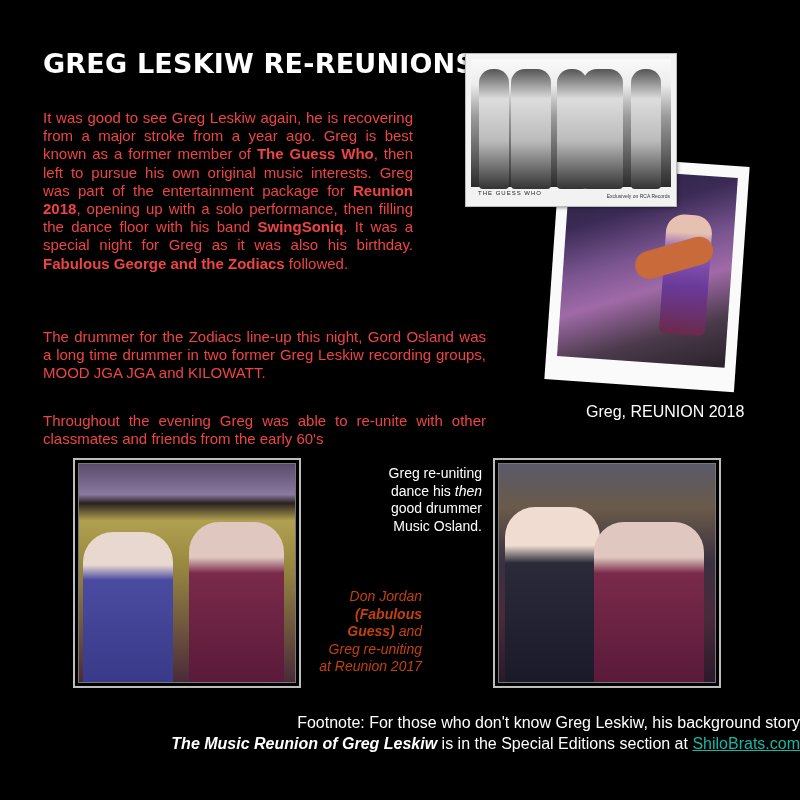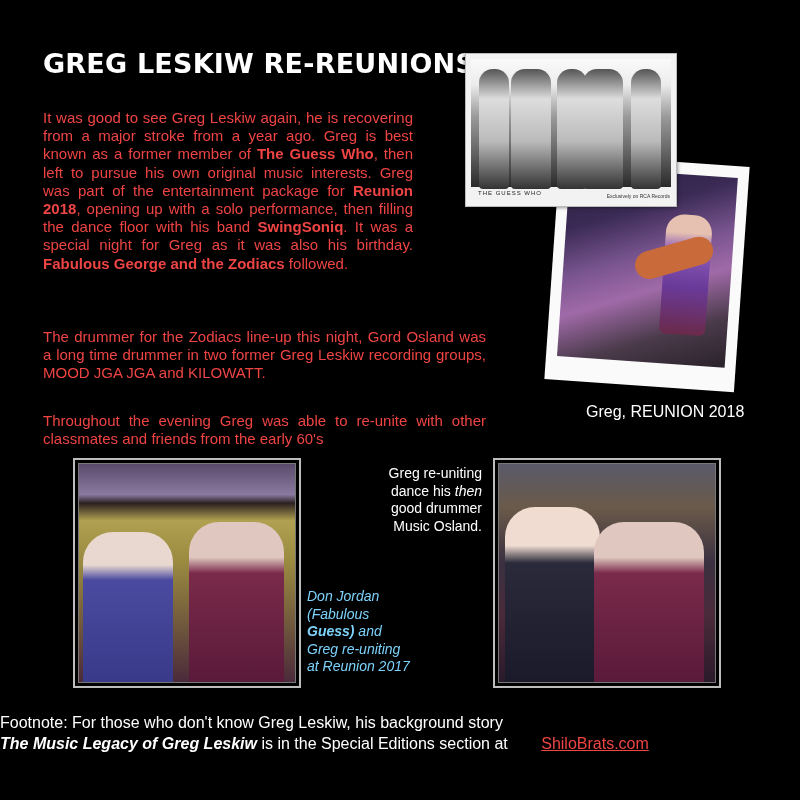--- a/index.html
+++ b/index.html
@@ -35,27 +35,27 @@
   .f1 { left:73px; top:458px; width:218px; height:220px; }
   .f1 .inner { background:linear-gradient(180deg,#5a4a6a 0%,#8a7aa0 14%,#2a2020 18%,#b0a050 26%,#9a8a40 45%,#4a2a3a 100%); }
   .f2 { left:493px; top:458px; width:218px; height:220px; }
   .f2 .inner { background:linear-gradient(180deg,#5a5a6a 0%,#6a5a4a 20%,#3a3040 45%,#4a2a3a 70%,#2a1a2a 100%); }
   .person-blue { position:absolute; width:90px; height:150px; bottom:0; border-radius:30px 30px 0 0;
       background:linear-gradient(180deg,#e8d8d0 0%,#e8d8d0 22%,#4a4aa0 32%,#3a3a8a 100%); }
   .person-red { position:absolute; width:95px; height:160px; bottom:0; border-radius:30px 30px 0 0;
       background:linear-gradient(180deg,#e0c8c0 0%,#e0c8c0 22%,#7a2a4a 32%,#5a1a3a 100%); }
   .person-dark { position:absolute; width:95px; height:175px; bottom:0; border-radius:30px 30px 0 0;
       background:linear-gradient(180deg,#f0dcd0 0%,#f0dcd0 22%,#2a2a3a 32%,#1a1a2a 100%); }
-  .cap-don { position:absolute; left:307px; top:588px; font-size:14px; line-height:17.5px; font-style:italic; color:#7dd3fc; width:115px; }
+  .cap-don { position:absolute; left:307px; top:588px; font-size:14px; line-height:17.5px; font-style:italic; color:#c2410c; width:115px;text-align:right; }
   .cap-gord { position:absolute; right:318px; top:465px; font-size:14px; line-height:17.5px; text-align:right; color:#fff; width:120px; }
-  .foot { position:absolute; left:0; width:800px; text-align:left; font-size:16px; color:#fff; }
+  .foot { position:absolute; left:0; width:800px; text-align:right; font-size:16px; color:#fff; }
   .foot1 { top:714px; }
   .foot2 { top:735px; }
   .foot2 .bi { font-weight:bold; font-style:italic; }
-  .foot2 a { color:#ef4444; text-decoration:underline;margin-left:29px; }
+  .foot2 a { color:#14b8a6; text-decoration:underline; }
 </style>
 </head>
 <body>
 
 <div class="title">GREG LESKIW RE-REUNIONS</div>
 
 <div class="para p1"><span>It was good to see Greg Leskiw again, he is recovering from a major stroke from a year ago. Greg is best known as a former member of </span><b>The Guess Who</b><span>, then left to pursue his own original music interests. Greg was part of the entertainment package for </span><b>Reunion 2018</b><span>, opening up with a solo performance, then filling the dance floor with his band </span><b>SwingSoniq</b><span>. It was a special night for Greg as it was also his birthday. </span><b>Fabulous George and the Zodiacs</b><span> followed.</span></div>
 
 <div class="para p2">The drummer for the Zodiacs line-up this night, Gord Osland was a long time drummer in two former Greg Leskiw recording groups, MOOD JGA JGA and KILOWATT.</div>
 <div class="para p3">Throughout the evening Greg was able to re-unite with other classmates and friends from the early 60's</div>
@@ -81,33 +81,33 @@
 <div class="cap-greg">Greg, REUNION 2018</div>
 
 <div class="framed f1">
   <div class="inner">
     <div class="person-blue" style="left:4px;"></div>
     <div class="person-red" style="left:110px;"></div>
   </div>
 </div>
 <div class="cap-don">
   <div>Don Jordan</div>
-  <div style="font-weight:normal;">(Fabulous</div>
+  <div style="font-weight:bold;">(Fabulous</div>
   <div><b>Guess)</b><span> and</span></div>
   <div>Greg re-uniting</div>
   <div>at Reunion 2017</div>
 </div>
 
 <div class="cap-gord">
   <div>Greg re-uniting</div>
   <div><span>dance his </span><i>then</i></div>
   <div>good drummer</div>
   <div>Music Osland.</div>
 </div>
 <div class="framed f2">
   <div class="inner">
     <div class="person-dark" style="left:6px;"></div>
     <div class="person-red" style="left:95px;width:110px;"></div>
   </div>
 </div>
 
 <div class="foot foot1">Footnote: For those who don't know Greg Leskiw, his background story</div>
-<div class="foot foot2"><span class="bi">The Music Legacy of Greg Leskiw</span><span> is in the Special Editions section at </span><a>ShiloBrats.com</a></div>
+<div class="foot foot2"><span class="bi">The Music Reunion of Greg Leskiw</span><span> is in the Special Editions section at </span><a>ShiloBrats.com</a></div>
 
 </body></html>

